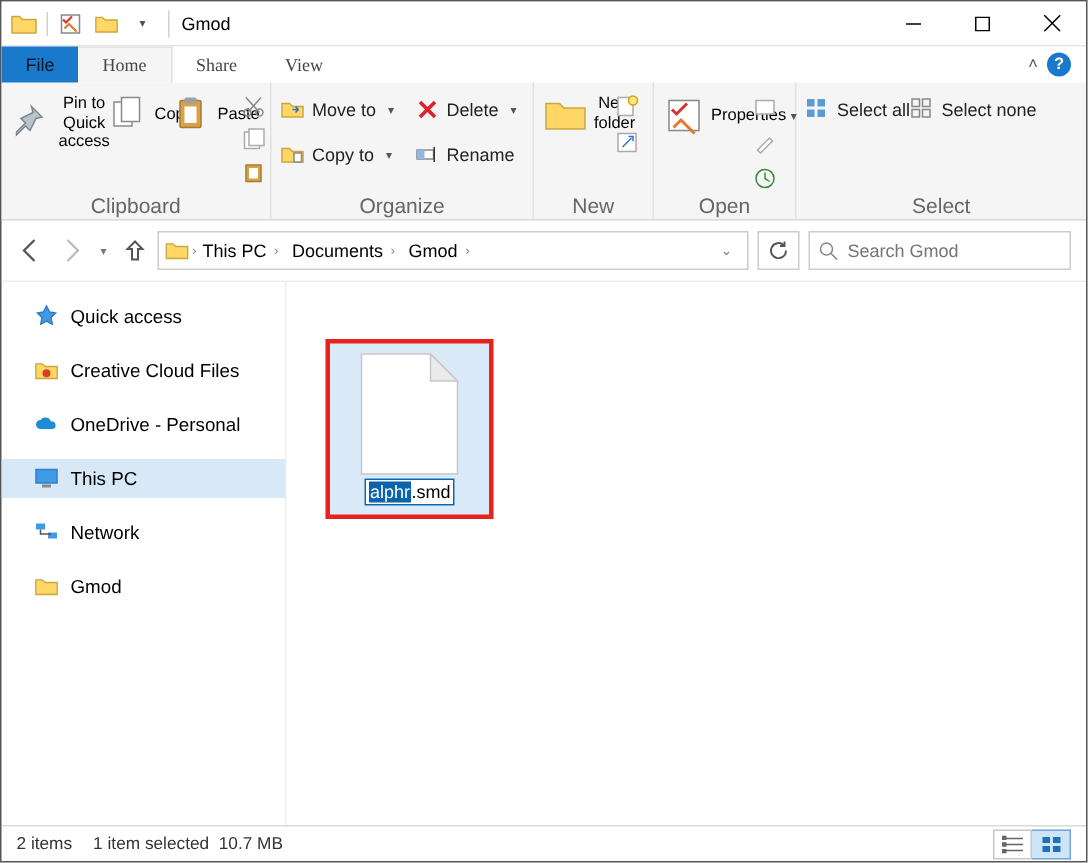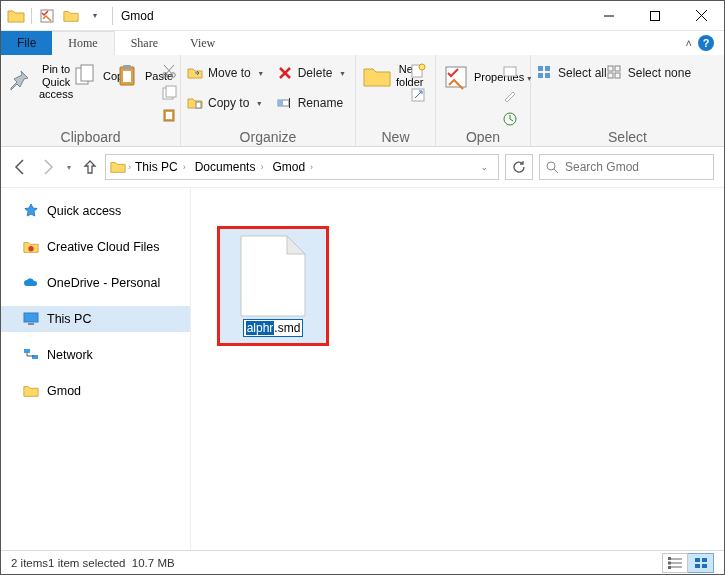--- a/index.html
+++ b/index.html
@@ -53,21 +53,21 @@
   .sidebar { width:190px; border-right:1px solid #eee; padding:10px 0; font-size:12.5px; }
   .side-item { display:flex; align-items:center; gap:8px; padding:5px 10px 5px 22px; }
   .side-item.sel { background:#d9e8f7; }
   .content { flex:1; position:relative; padding:14px; }
   .file-tile { position:absolute; left:26px; top:6px; width:112px; height:120px; border:3px solid #e8231d; background:#daeaf9; display:flex; flex-direction:column; align-items:center; justify-content:flex-start; padding-top:6px;margin-top:32px;}
   .file-page { width:66px; height:82px; position:relative; }
   .rename-box { background:#fff; border:1px solid #0a64ad; padding:1px 2px; font-size:12px; margin-top:2px; display:flex; align-items:center;}
   .rename-box .selected { background:#0a64ad; color:#fff; padding:0 1px;}
 
   
-  .status { height:24px; border-top:1px solid #dadada; display:flex; align-items:center; padding:0 10px; font-size:11.5px; color:#333; }
+  .status { height:24px; border-top:1px solid #dadada; display:flex; align-items:center; padding:0 10px; font-size:11.5px; color:#333; gap:14px;}
   .status .grow { flex:1; }
   .status .view-sw { display:flex; gap:0; }
   .vsbtn { width:26px; height:20px; border:1px solid #c7c7c7; display:flex; align-items:center; justify-content:center; background:#fff;}
   .vsbtn.active { background:#cde6f7; border-color:#79a8d4;}
   .vsbtn + .vsbtn { border-left:none; }
 
   
   svg { display:block; }
 </style>
 </head>

